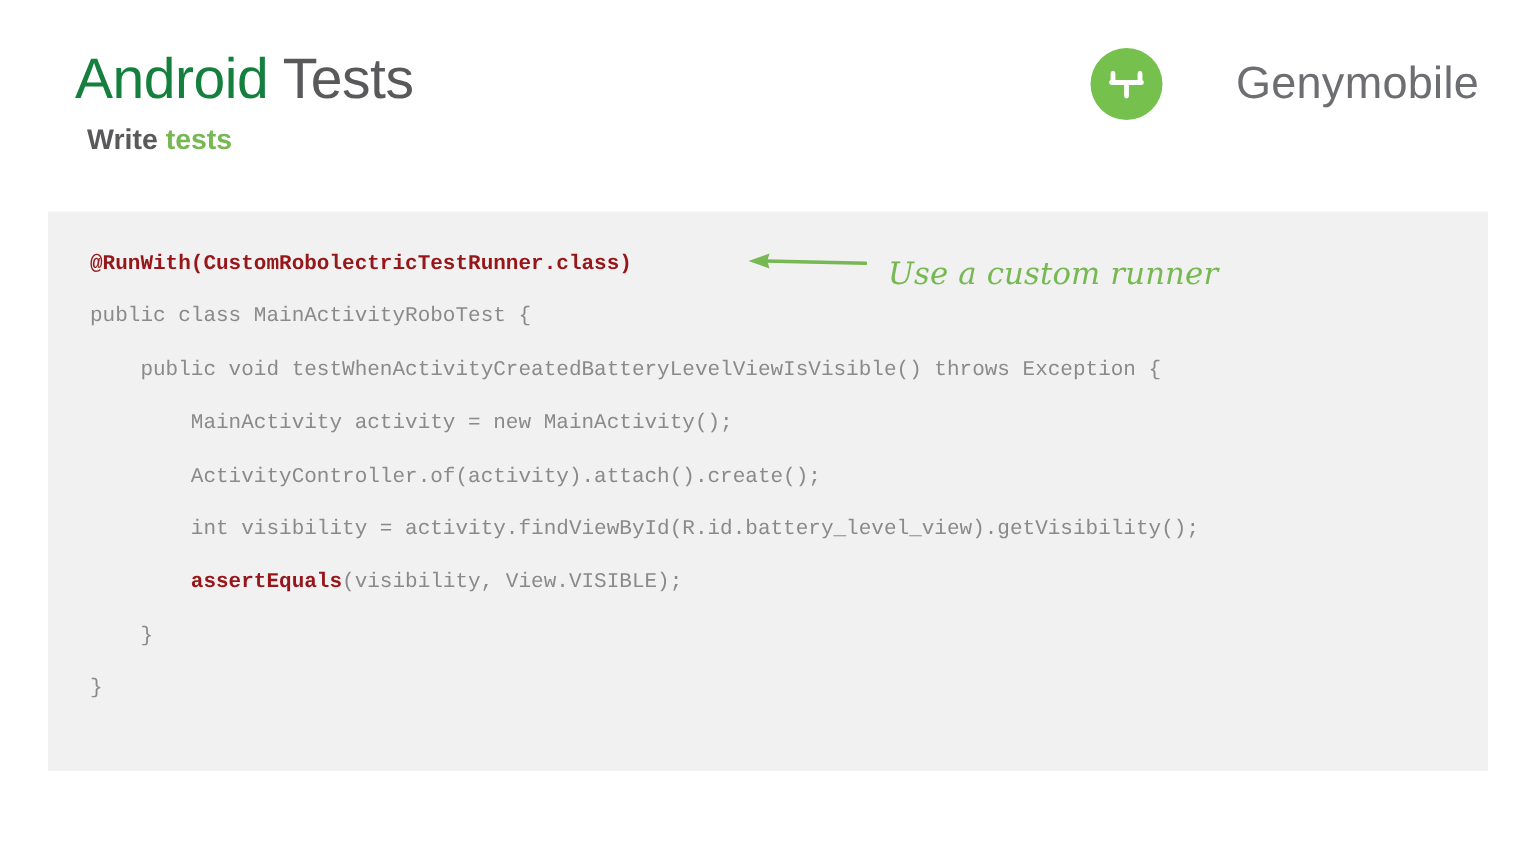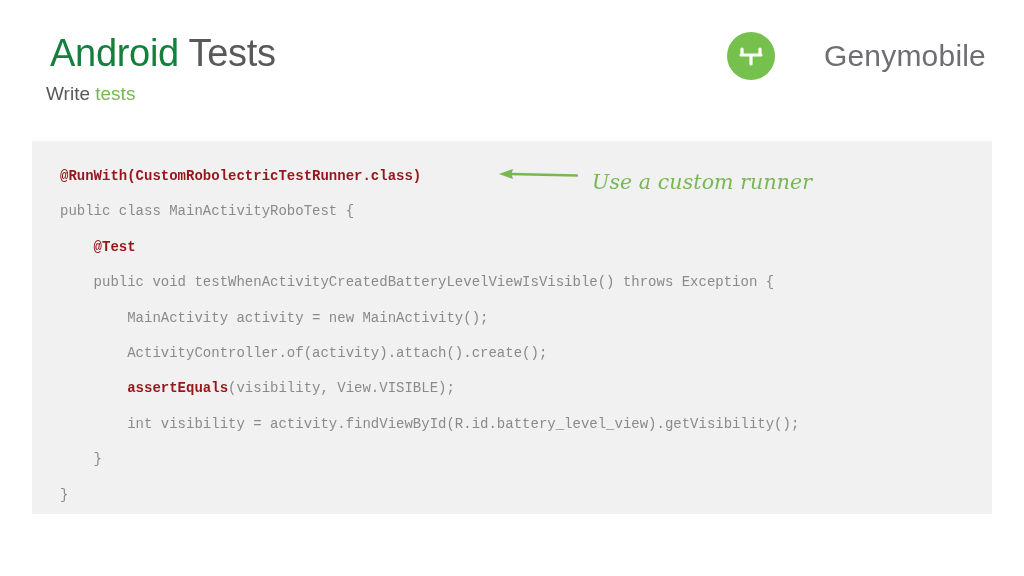--- a/index.html
+++ b/index.html
@@ -32,25 +32,25 @@
     line-height: 46px;
     font-weight: 400;
     letter-spacing: -0.3px;
     white-space: nowrap;
   }
   #page-title .title-accent { color: #15803d; }
   #page-title .title-rest   { color: #59595b; }
 
   #page-subtitle {
     position: absolute;
-    left: 46px;
+    left: 58px;
     top: 82px;
     font-size: 19px;
     line-height: 24px;
-    font-weight: 400;
+    font-weight: 700;
     white-space: nowrap;
   }
   #page-subtitle .sub-rest   { color: #59595b; }
   #page-subtitle .sub-accent { color: #76b852; }
 
   
   #brand-logo {
     position: absolute;
     right: 38px;
     top: 32px;
@@ -140,26 +140,25 @@
       </svg>
     </div>
     <div id="brand-name">Genymobile</div>
   </div>
 
 </div>
 
 <div id="code-panel">
     <div class="code-line"><span class="kw-annot">@RunWith(CustomRobolectricTestRunner.class)</span></div>
     <div class="code-line"><span>public class MainActivityRoboTest {</span></div>
-    <div class="code-line"><span class="kw-annot">    @Test</span></div>
     <div class="code-line"><span>    public void testWhenActivityCreatedBatteryLevelViewIsVisible() throws Exception {</span></div>
     <div class="code-line"><span>        MainActivity activity = new MainActivity();</span></div>
     <div class="code-line"><span>        ActivityController.of(activity).attach().create();</span></div>
+    <div class="code-line"><span>        int visibility = activity.findViewById(R.id.battery_level_view).getVisibility();</span></div>
     <div class="code-line"><span class="kw-annot">        assertEquals</span><span>(visibility, View.VISIBLE);</span></div>
-    <div class="code-line"><span>        int visibility = activity.findViewById(R.id.battery_level_view).getVisibility();</span></div>
     <div class="code-line"><span>    }</span></div>
     <div class="code-line"><span>}</span></div>
   </div>
 
 <div id="annotation-group">
   <svg id="annotation-arrow" width="80" height="16" viewBox="0 0 80 16" aria-hidden="true">
     <path d="M12 8 L79 9.5" stroke="#76b852" stroke-width="2.4" fill="none" stroke-linecap="round"></path>
     <path d="M1 8 L15 3 L13.5 8 L15 13 Z" fill="#76b852"></path>
   </svg>
   <div id="annotation-text">Use a custom runner</div>

